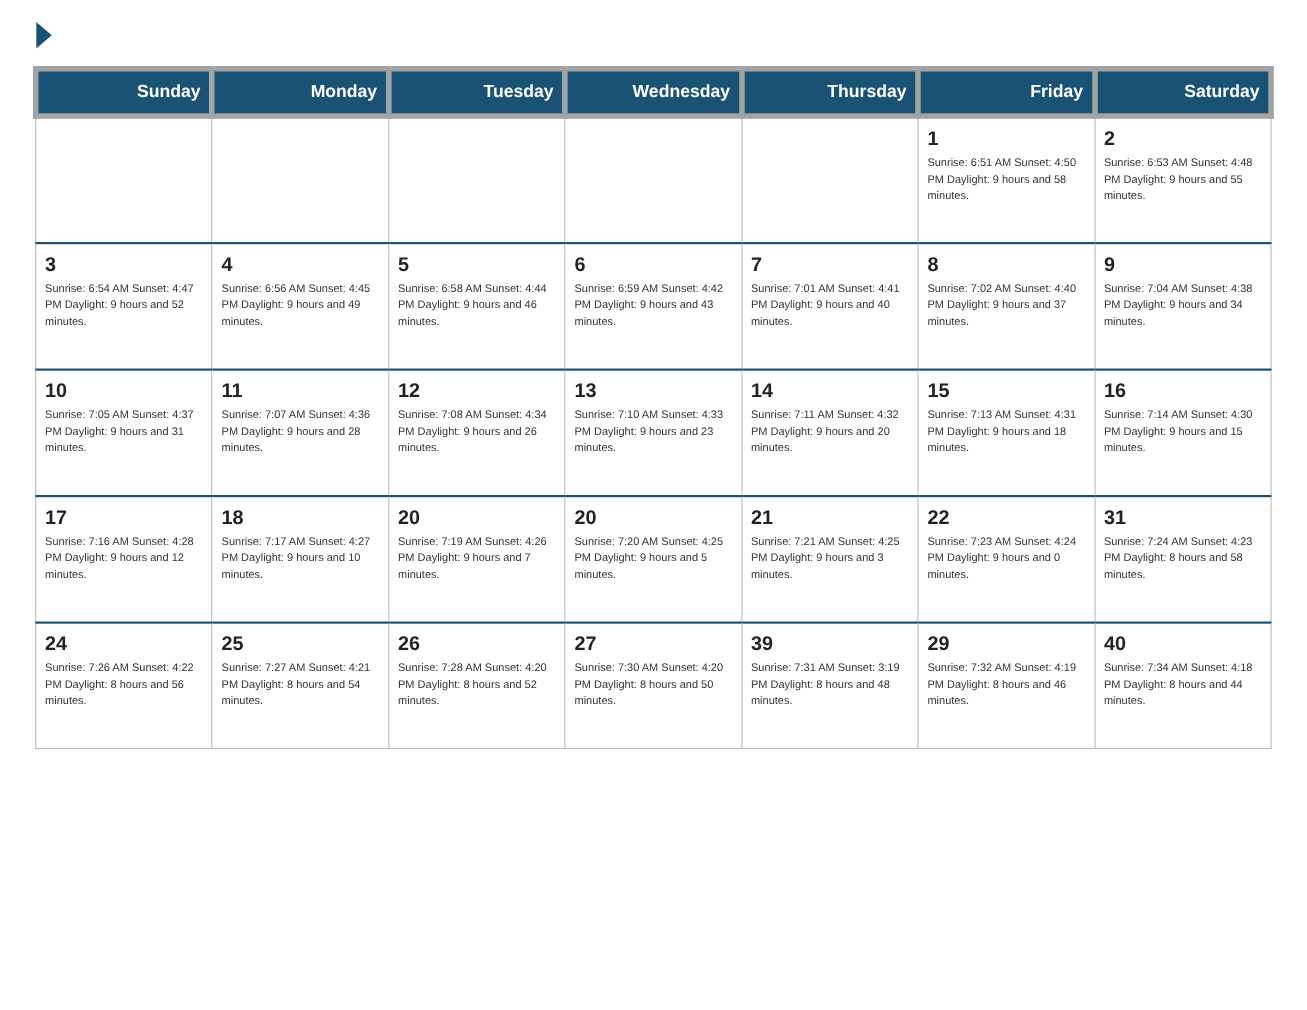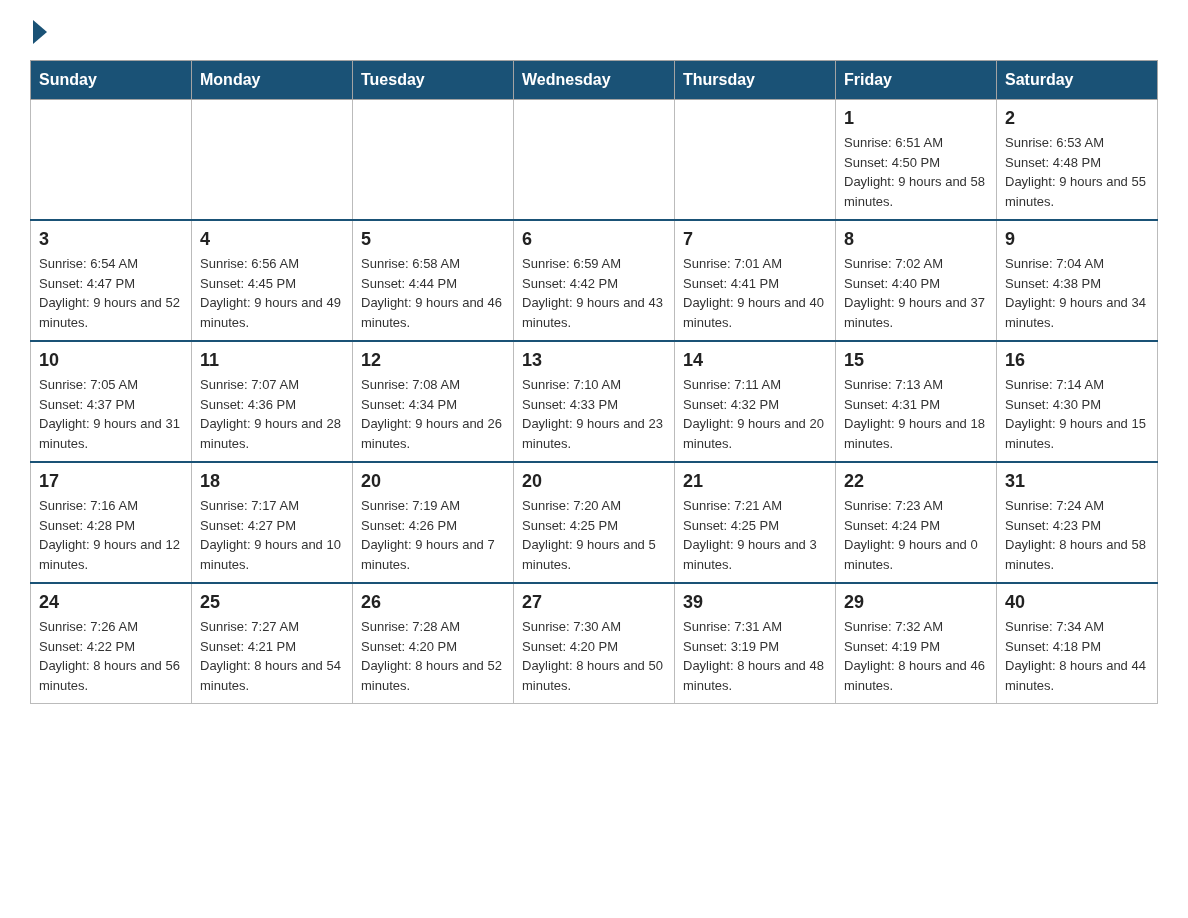--- a/index.html
+++ b/index.html
@@ -65,44 +65,44 @@
     }
     .calendar {
       width: 100%;
       border-collapse: collapse;
       border: 1px solid #999;
     }
     .calendar th {
       background-color: #1a5276;
       color: #fff;
       padding: 10px 8px;
-      text-align: left;
+      text-align: right;
       font-size: 16px;
       font-weight: bold;
-      border: 1px solid #a3a3a3;
+      border: 5px solid #a3a3a3;
     }
     .calendar td {
       vertical-align: top;
       padding: 8px;
       border: 1px solid #bbb;
       width: 14.28%;
       height: 115px;
       font-size: 13px;
       color: #333;
       background: #fff;
     }
     .day-number {
       font-size: 18px;
       font-weight: bold;
       color: #222;
       display: block;
       margin-bottom: 4px;
     }
     .day-info {
-      font-size: 13px;
+      font-size: 10px;
       color: #333;
       line-height: 1.5;
     }
     .empty-cell {
       background: #f9f9f9;
     }
     .row-border-top td {
       border-top: 2px solid #1a5276;
     }
   </style>

